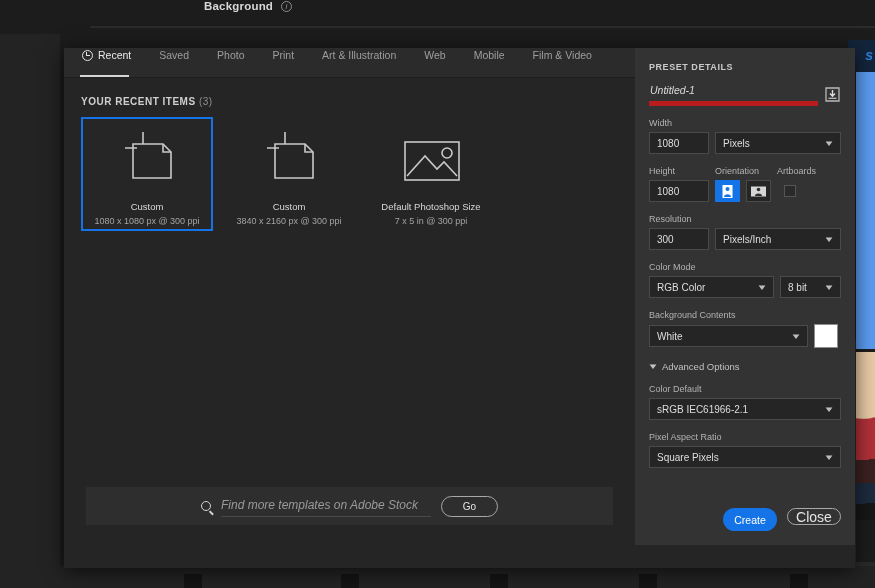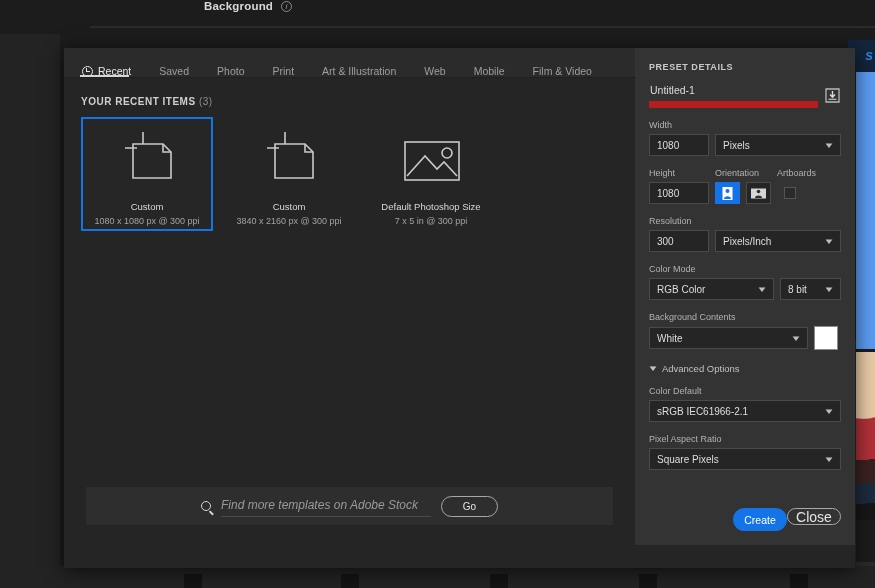--- a/index.html
+++ b/index.html
@@ -107,21 +107,21 @@
   }
   .tabbar {
     height: 30px; background: #2b2b2b;
     display: flex; align-items: flex-end;
     padding-left: 16px; gap: 0px;
     border-bottom: 1px solid #1f1f1f;
   }
   .tab {
     position: relative;
     display: flex; align-items: center; gap: 5px;
-    padding: 0 12px 0 2px;
+    padding: 0 12px 16px 2px;
     margin-right: 14px;
     font-size: 10.5px; color: #9e9e9e; cursor: pointer;
     white-space: nowrap;
   }
   .tab.active { color: #eaeaea; }
   .tab.active::after {
     content: ""; position: absolute;
     left: 0; right: 14px; bottom: 0px;
     height: 2px; background: #d6d6d6;
   }
@@ -200,23 +200,23 @@
     padding: 14px 14px 0 14px;
     position: relative;
   }
   .details-heading {
     font-size: 9px; font-weight: bold; letter-spacing: .55px;
     color: #c9c9c9; margin-bottom: 10px;
   }
   .name-row { display: flex; align-items: center; gap: 6px; }
   .name-input {
     flex: 1; background: transparent; border: none;
-    border-bottom: 7px solid #b91c1c;
+    border-bottom: 5px solid #b91c1c;
     color: #dcdcdc; font-size: 10.5px; padding: 2px 1px 5px 1px;
-    font-family: "Liberation Sans", sans-serif; outline: none;
+    font-family: "Liberation Sans", sans-serif; outline: none; font-style: italic;
   }
   .save-preset-icon {
     width: 17px; height: 17px; flex: none; cursor: pointer;
   }
   .field-label {
     font-size: 9px; color: #b2b2b2; margin: 12px 0 4px 0;
   }
   .row { display: flex; gap: 6px; align-items: center; }
   .num-input {
     width: 60px; height: 22px; background: #252525;
@@ -255,21 +255,21 @@
   }
 
   .advanced-toggle {
     display: flex; align-items: center; gap: 5px;
     margin: 13px 0 2px 0; font-size: 9.5px; color: #c2c2c2; cursor: pointer;
   }
   .adv-chev { font-size: 8px; transform: scaleX(1.45); }
 
   .action-row {
     position: absolute; left: 14px; right: 14px; bottom: 14px;
-    display: flex; justify-content: flex-end; 
+    display: flex; justify-content: flex-end; gap: 10px;
   }
   .btn-create {
     width: 54px; height: 23px; border-radius: 12px; border: none;
     background: #1473e6; color: #fff; font-size: 10.5px; cursor: pointer;
     font-family: "Liberation Sans", sans-serif;
   }
   .btn-close {
     width: 54px; height: 17px; border-radius: 12px;
     border: 1px solid #a9a9a9; background: transparent;
     color: #e6e6e6; font-size: 14px; cursor: pointer;

